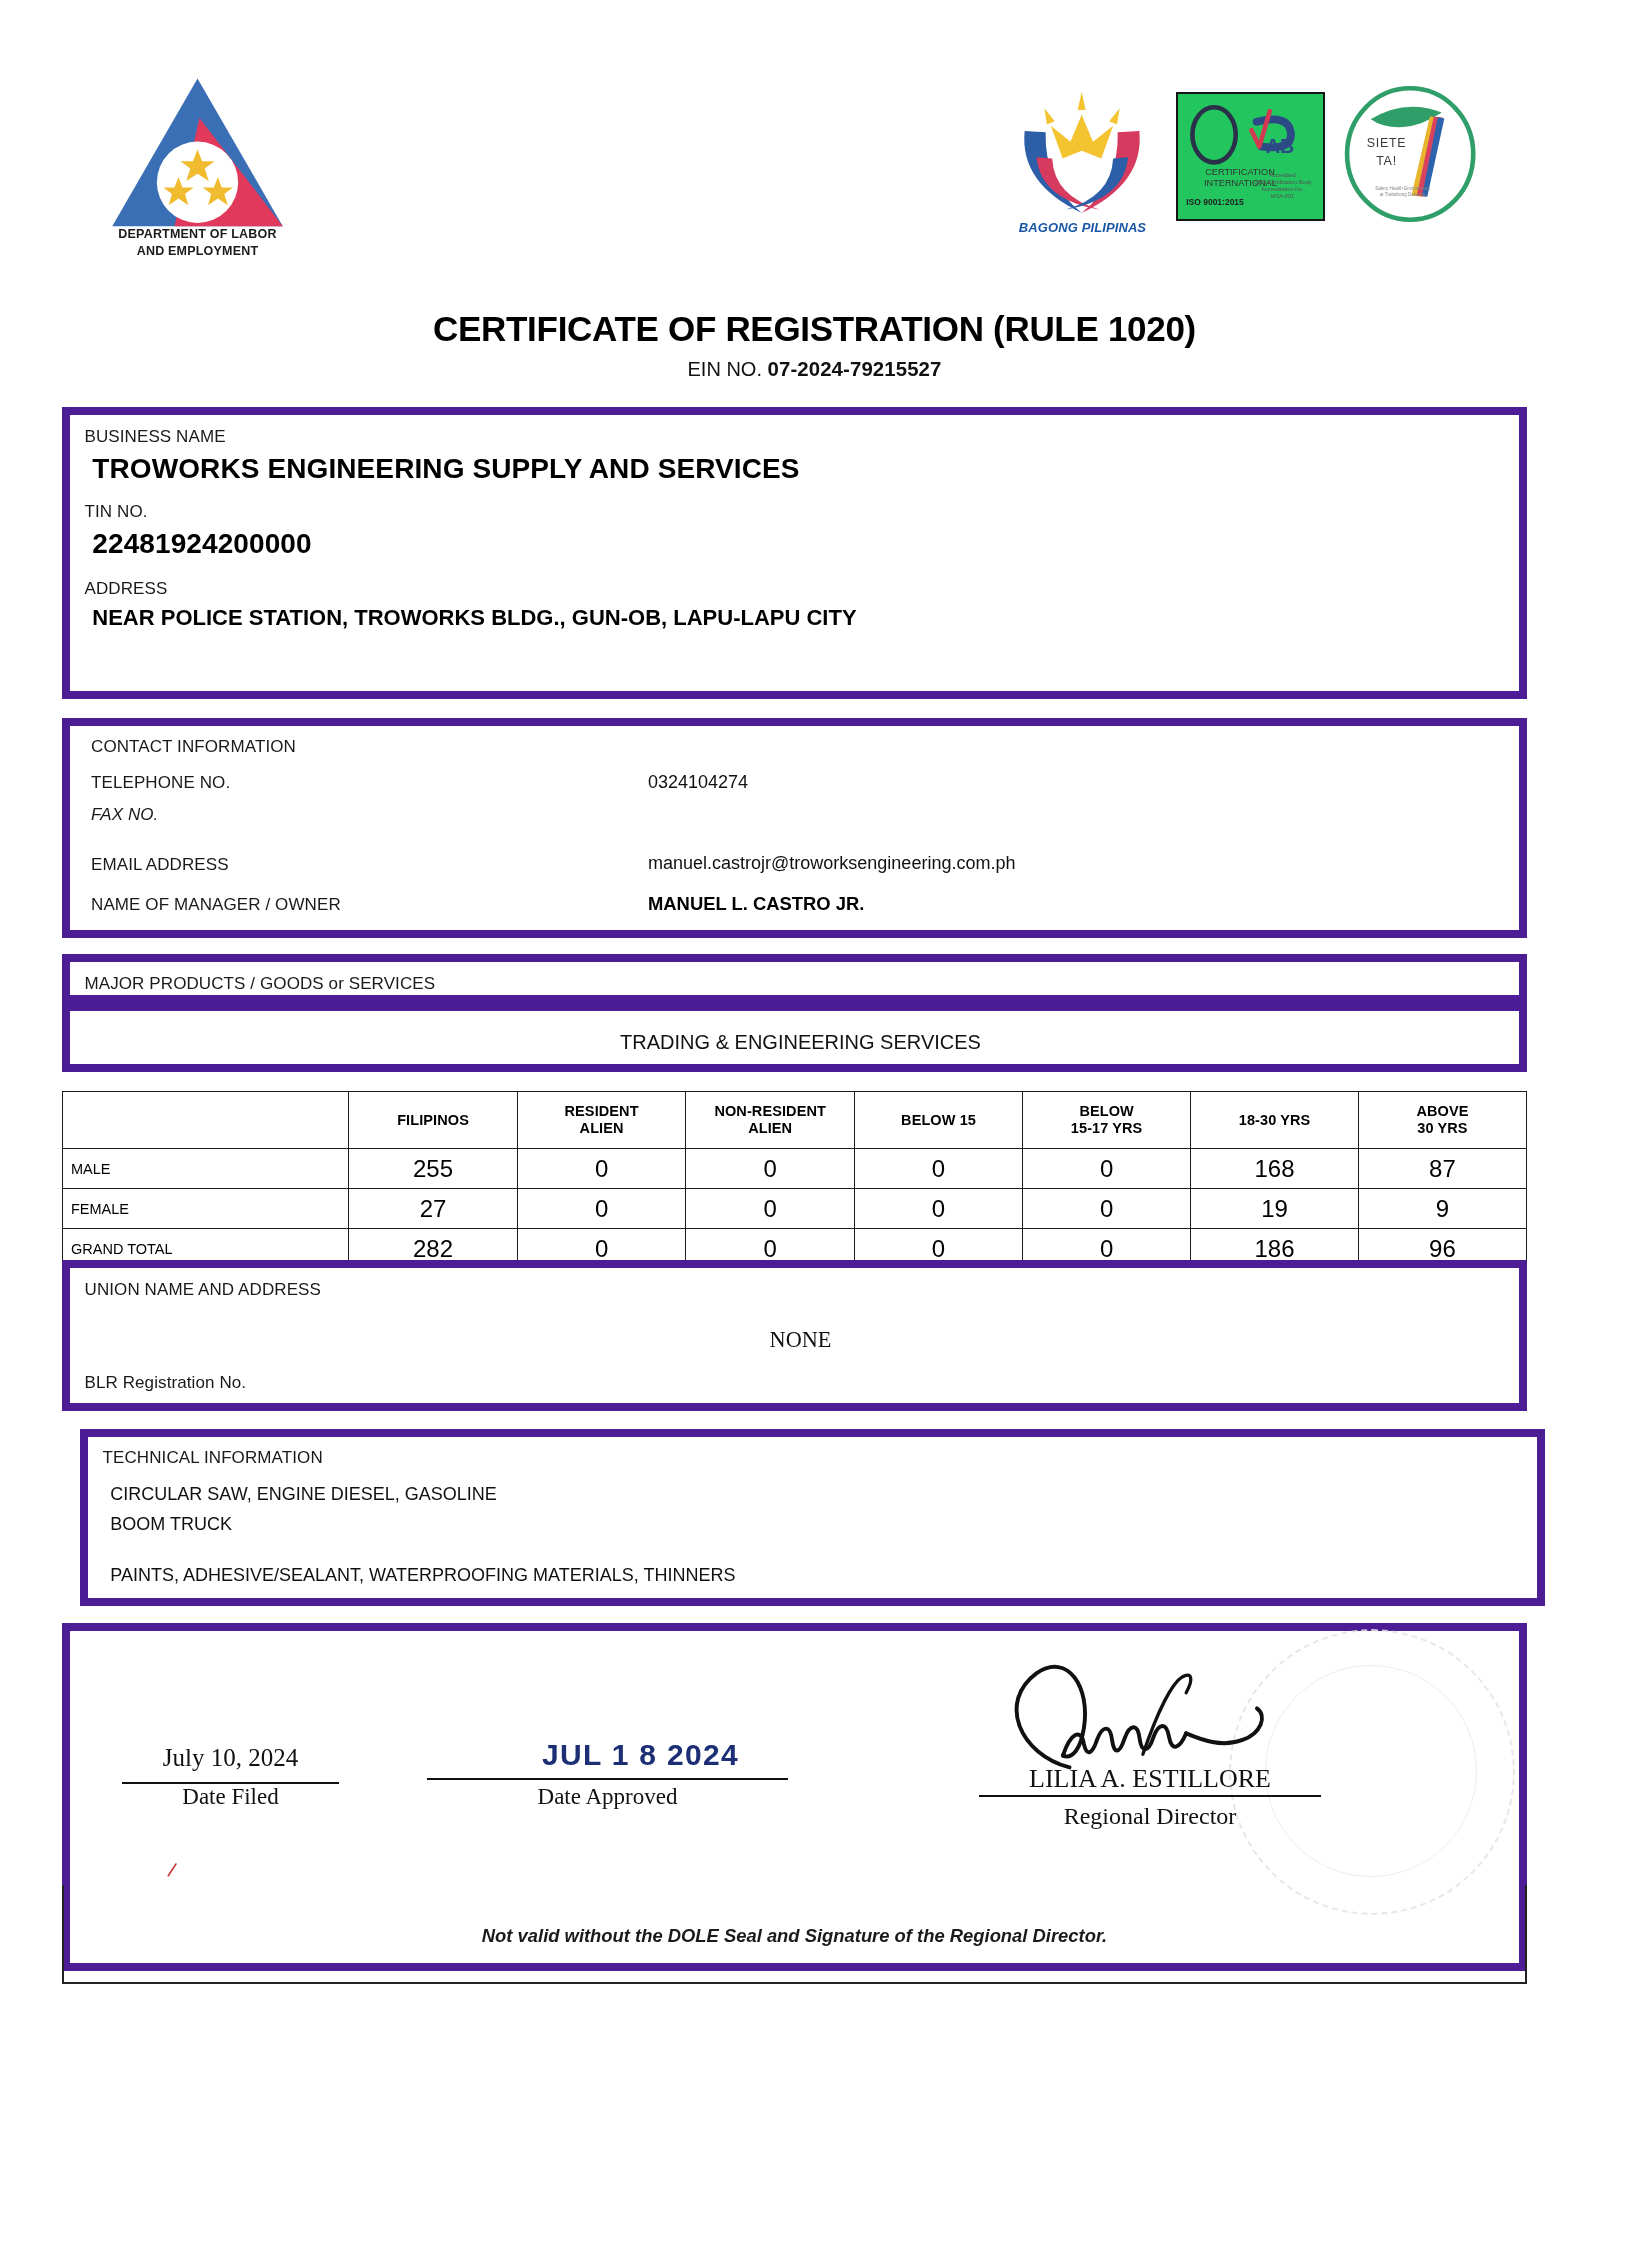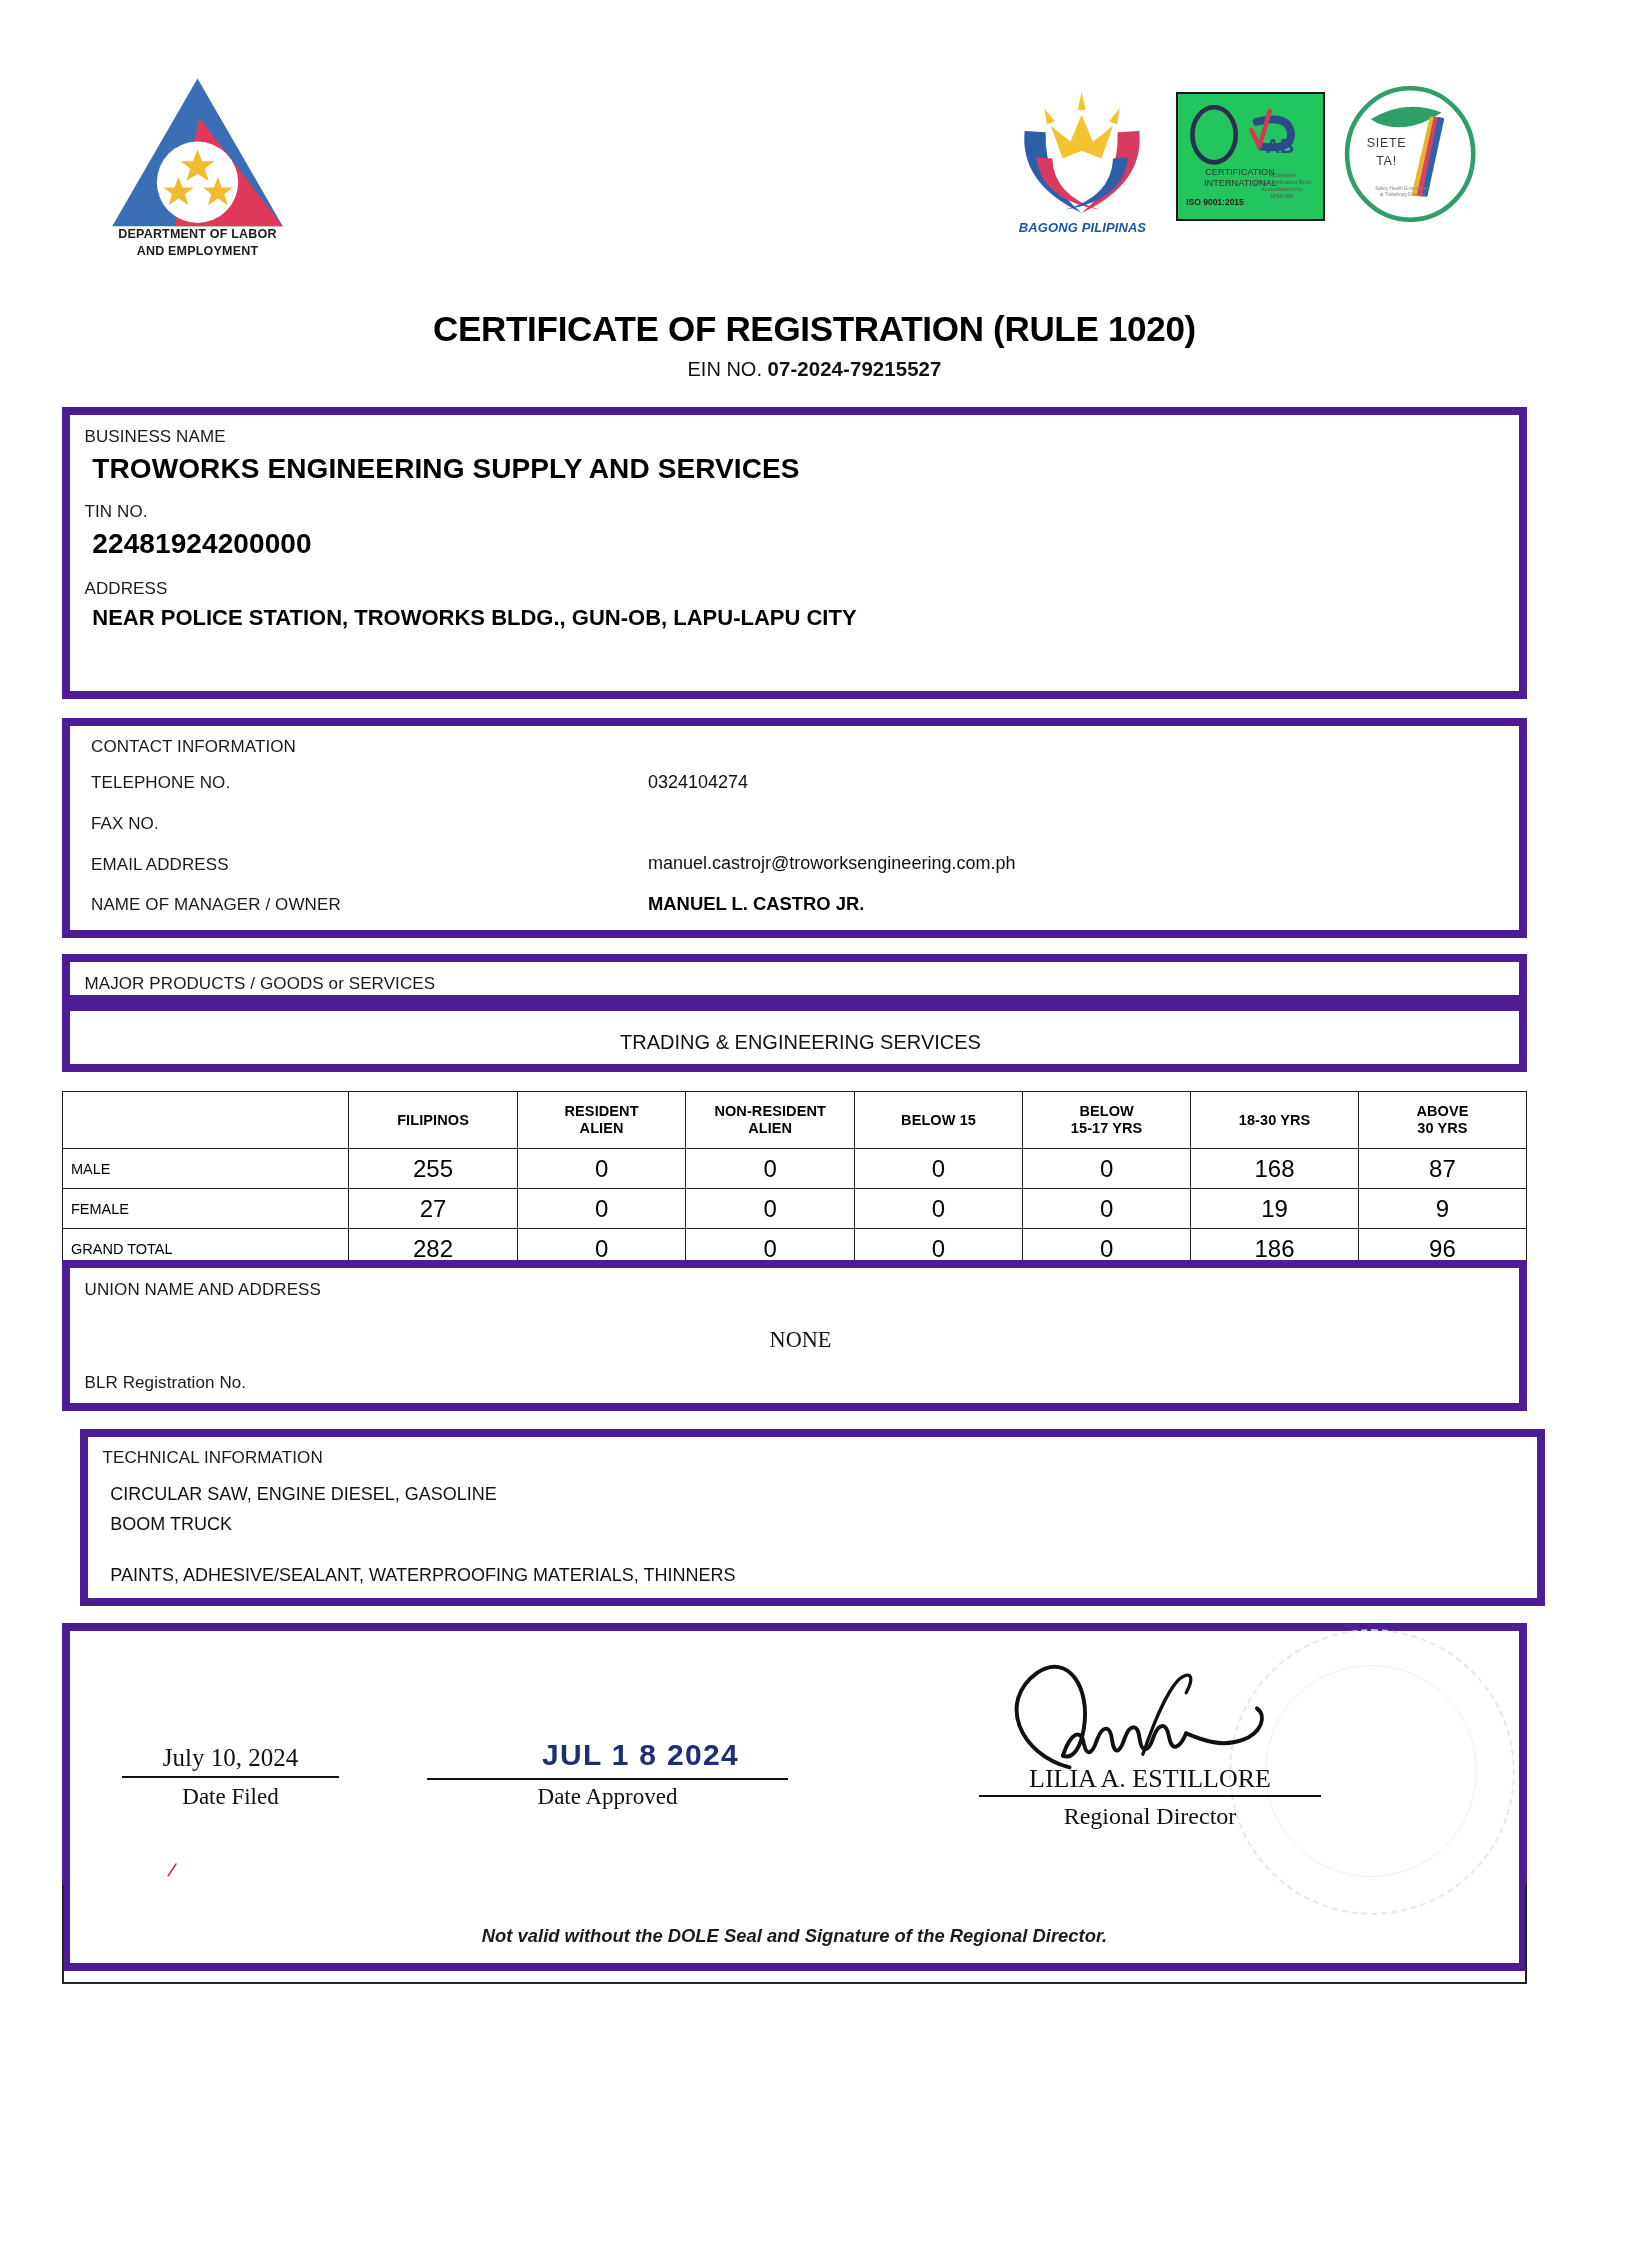--- a/index.html
+++ b/index.html
@@ -158,21 +158,21 @@
   #ad-label  { position:absolute; left: 14.5px; top: 164px; }
   #ad-value  { position:absolute; left: 22.3px; top: 190px; font-size:22px;}
 
   
   #box-contact { left: 62px; top: 718px; width: 1465px; height: 220px; padding-left: 40px; }
   .crow { position:absolute; left:21px; }
   .cval { position:absolute; left:578px; }
   #ci-title { top: 10.5px; }
   #tel-lbl { top: 47px; }
   #tel-val { top: 46px; }
-  #fax-lbl { top: 88px; }
+  #fax-lbl { top: 79px; font-style: italic; }
   #em-lbl  { top: 129px; }
   #em-val  { top: 127px; font-size:18px; }
   #mgr-lbl { top: 169px; }
   #mgr-val { top: 167px; }
 
   
   #box-major { left: 62px; top: 954px; width: 1465px; height: 49px; }
   #mp-label { position:absolute; left: 14.5px; top: 12px; }
   #box-major-val { left: 62px; top: 1003px; width: 1465px; height: 69px; }
   #mp-value { position:absolute; left:0; top:20px; width:1461px; text-align:center; font-size:20px; color:#111; }
@@ -225,21 +225,21 @@
 
   
   #box-sign { left: 62px; top: 1623px; width: 1465px; height: 348px; }
 
   .date-filed-val {
     position:absolute; left: 122px; top: 1744px; width: 217px;
     text-align:center;
     font-family:"Liberation Serif", serif;
     font-size: 25px; color:#111;
     border-bottom: 2px solid #111;
-    padding-bottom: 4px;
+    padding-bottom: 10px;
   }
   .date-filed-lbl {
     position:absolute; left: 122px; top: 1784px; width: 217px;
     text-align:center; font-family:"Liberation Serif", serif; font-size: 23px; color:#111;
   }
   .date-appr-val {
     position:absolute; left: 496px; top: 1738px; width: 289px;
     text-align:center; font-family:"Liberation Sans", sans-serif;
     font-size: 30px; font-weight:bold; color:#1c2f75; letter-spacing:1.3px;
   }

